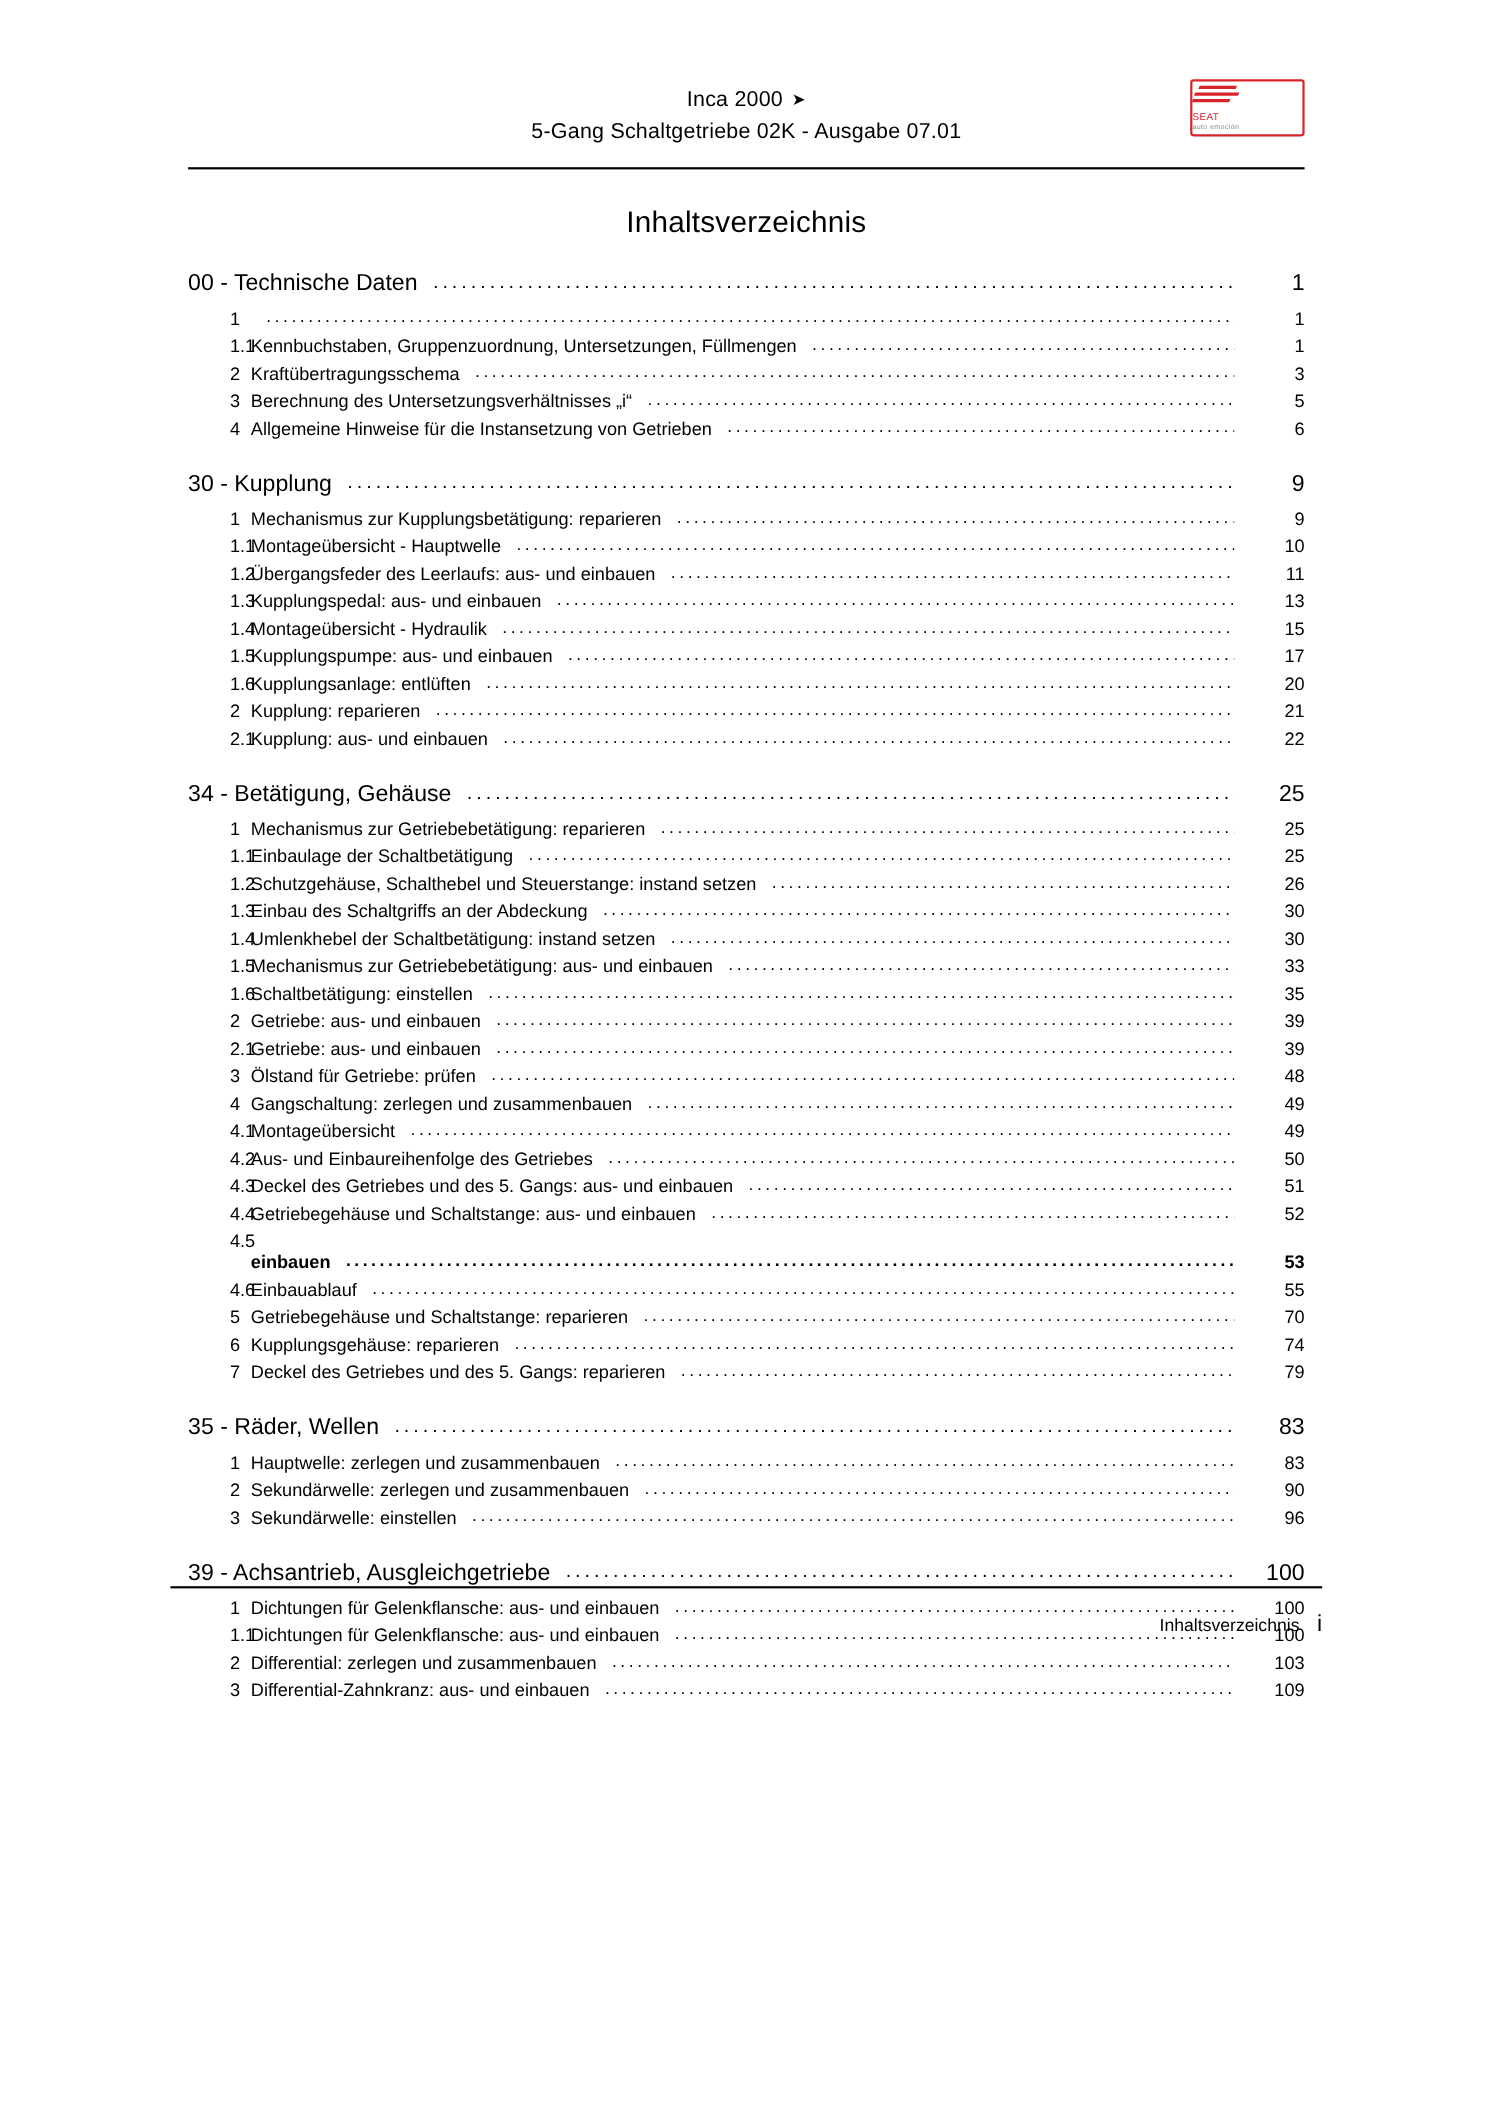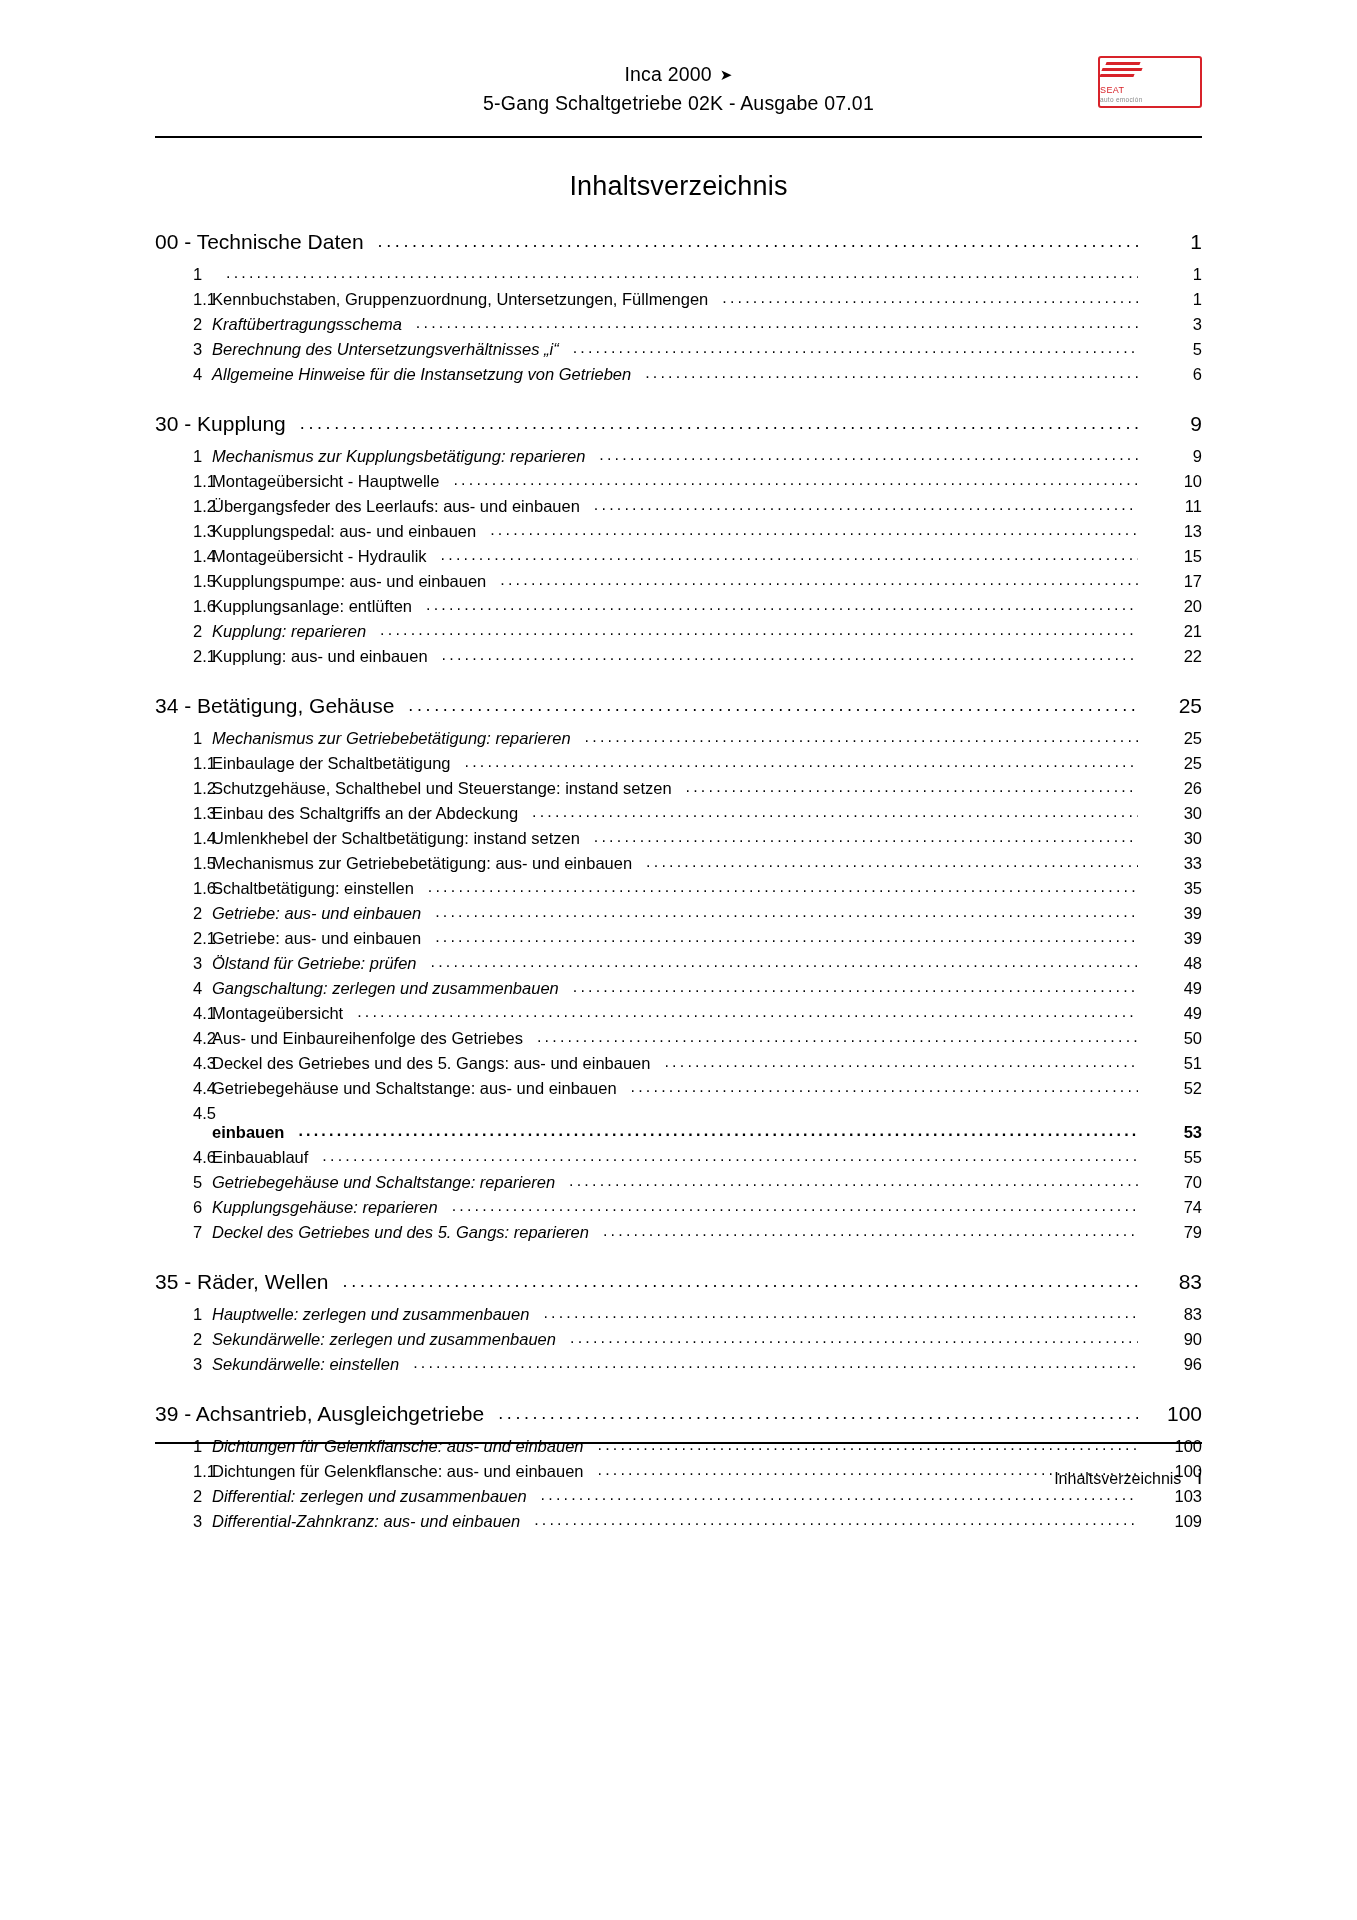--- a/index.html
+++ b/index.html
@@ -10,21 +10,21 @@
     background: #ffffff;
     font-family: "Liberation Sans", sans-serif;
     color: #000000;
     position: relative;
   }
 
   .page {
     position: relative;
     width: 1357px;
     height: 1536px;
-    padding: 0;
+    padding: 16px;
   }
 
   
   .header {
     position: relative;
     padding: 60px 155px 0 155px;
     height: 130px;
   }
   .header-center {
     text-align: center;
@@ -124,21 +124,21 @@
   
   .row.lvl1 {
     font-size: 16.5px;
     margin-bottom: 6px;
   }
   .row.lvl1 .num {
     flex: 0 0 auto;
     width: 57px;
     padding-left: 38px;
   }
-  .row.lvl1 .label { padding-right: 8px; font-style: italic; }
+  .row.lvl1 .label { padding-right: 8px; }
   .row.lvl1 .page-num { font-size: 16.5px; width: 58px; text-align: right; }
 
   
   .row.lvl2 {
     font-size: 16.5px;
     margin-bottom: 6px;
   }
   .row.lvl2 .num {
     flex: 0 0 auto;
     width: 57px;

